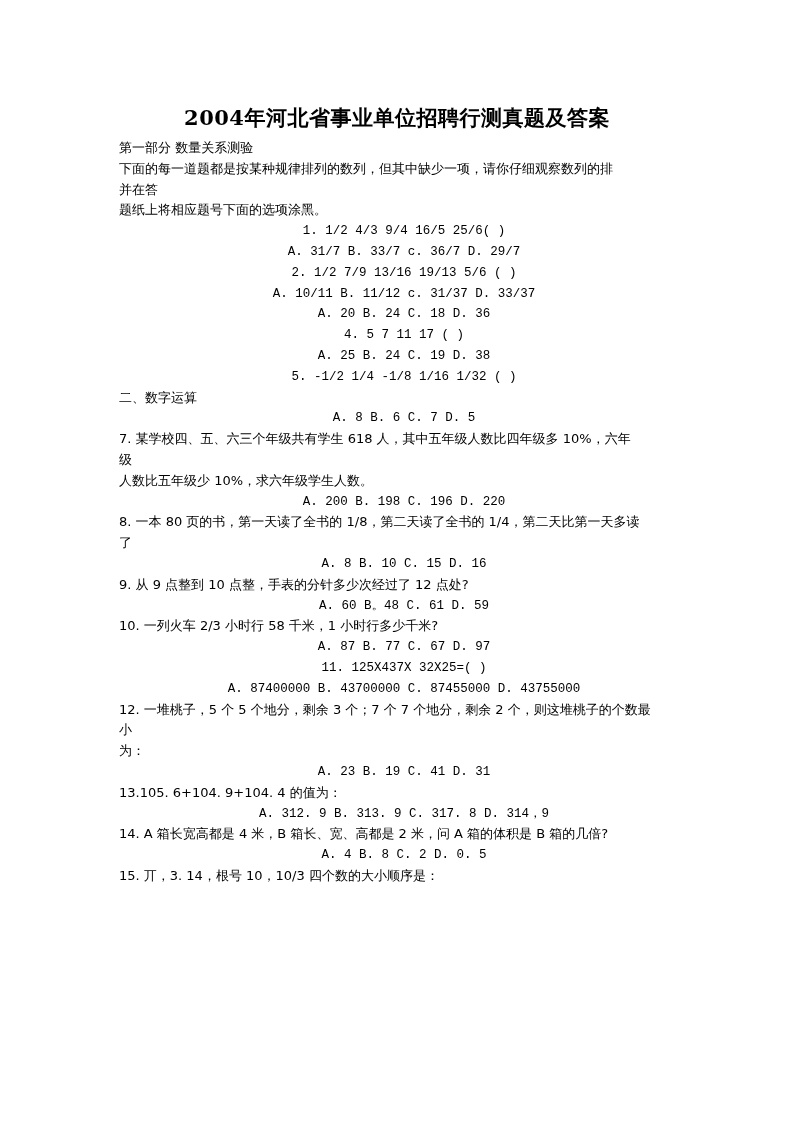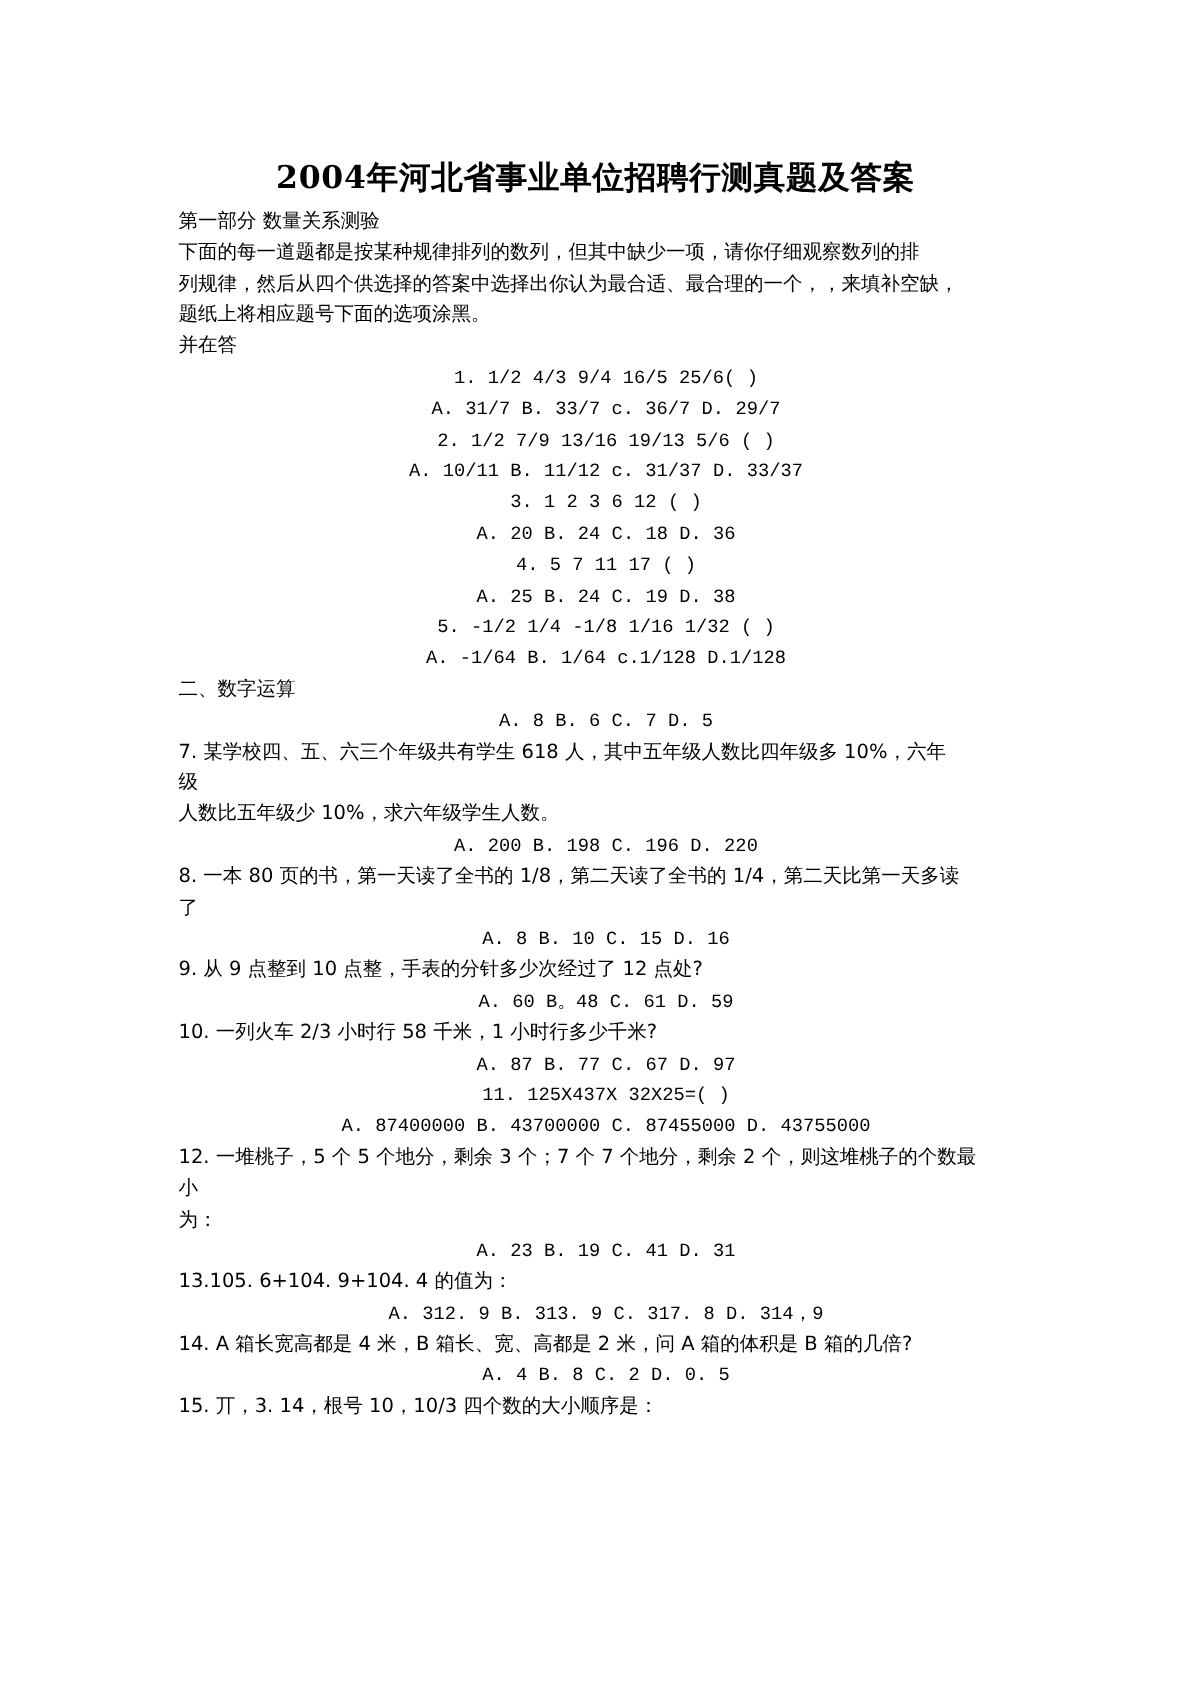--- a/index.html
+++ b/index.html
@@ -18,33 +18,30 @@
   .mono { font-family: "Liberation Mono", "DejaVu Sans Mono", monospace; font-size: 12.5px; text-align: center; }
 </style>
 </head>
 <body>
 
 <div class="page">
   <div class="title">2004年河北省事业单位招聘行测真题及答案</div>
   <div class="body" id="doc-body">
       <div class="line">第一部分 数量关系测验</div>
       <div class="line">下面的每一道题都是按某种规律排列的数列，但其中缺少一项，请你仔细观察数列的排</div>
-      <div class="line">列规律，然后从四个供选择的答案中选择出你认为最合适、最合理的一个，，来填补空缺，</div>
+      <div class="line">并在答</div>
       <div class="line">题纸上将相应题号下面的选项涂黑。</div>
-      <div class="line">并在答</div>
       <div class="line mono">1. 1/2 4/3 9/4 16/5 25/6( )</div>
       <div class="line mono">A. 31/7 B. 33/7 c. 36/7 D. 29/7</div>
       <div class="line mono">2. 1/2 7/9 13/16 19/13 5/6 ( )</div>
       <div class="line mono">A. 10/11 B. 11/12 c. 31/37 D. 33/37</div>
-      <div class="line mono">3. 1 2 3 6 12 ( )</div>
       <div class="line mono">A. 20 B. 24 C. 18 D. 36</div>
       <div class="line mono">4. 5 7 11 17 ( )</div>
       <div class="line mono">A. 25 B. 24 C. 19 D. 38</div>
       <div class="line mono">5. -1/2 1/4 -1/8 1/16 1/32 ( )</div>
-      <div class="line mono">A. -1/64 B. 1/64 c.1/128 D.1/128</div>
       <div class="line">二、数字运算</div>
       <div class="line mono">A. 8 B. 6 C. 7 D. 5</div>
       <div class="line">7. 某学校四、五、六三个年级共有学生 618 人，其中五年级人数比四年级多 10%，六年</div>
       <div class="line">级</div>
       <div class="line">人数比五年级少 10%，求六年级学生人数。</div>
       <div class="line mono">A. 200 B. 198 C. 196 D. 220</div>
       <div class="line">8. 一本 80 页的书，第一天读了全书的 1/8，第二天读了全书的 1/4，第二天比第一天多读</div>
       <div class="line">了</div>
       <div class="line mono">A. 8 B. 10 C. 15 D. 16</div>
       <div class="line">9. 从 9 点整到 10 点整，手表的分针多少次经过了 12 点处?</div>

